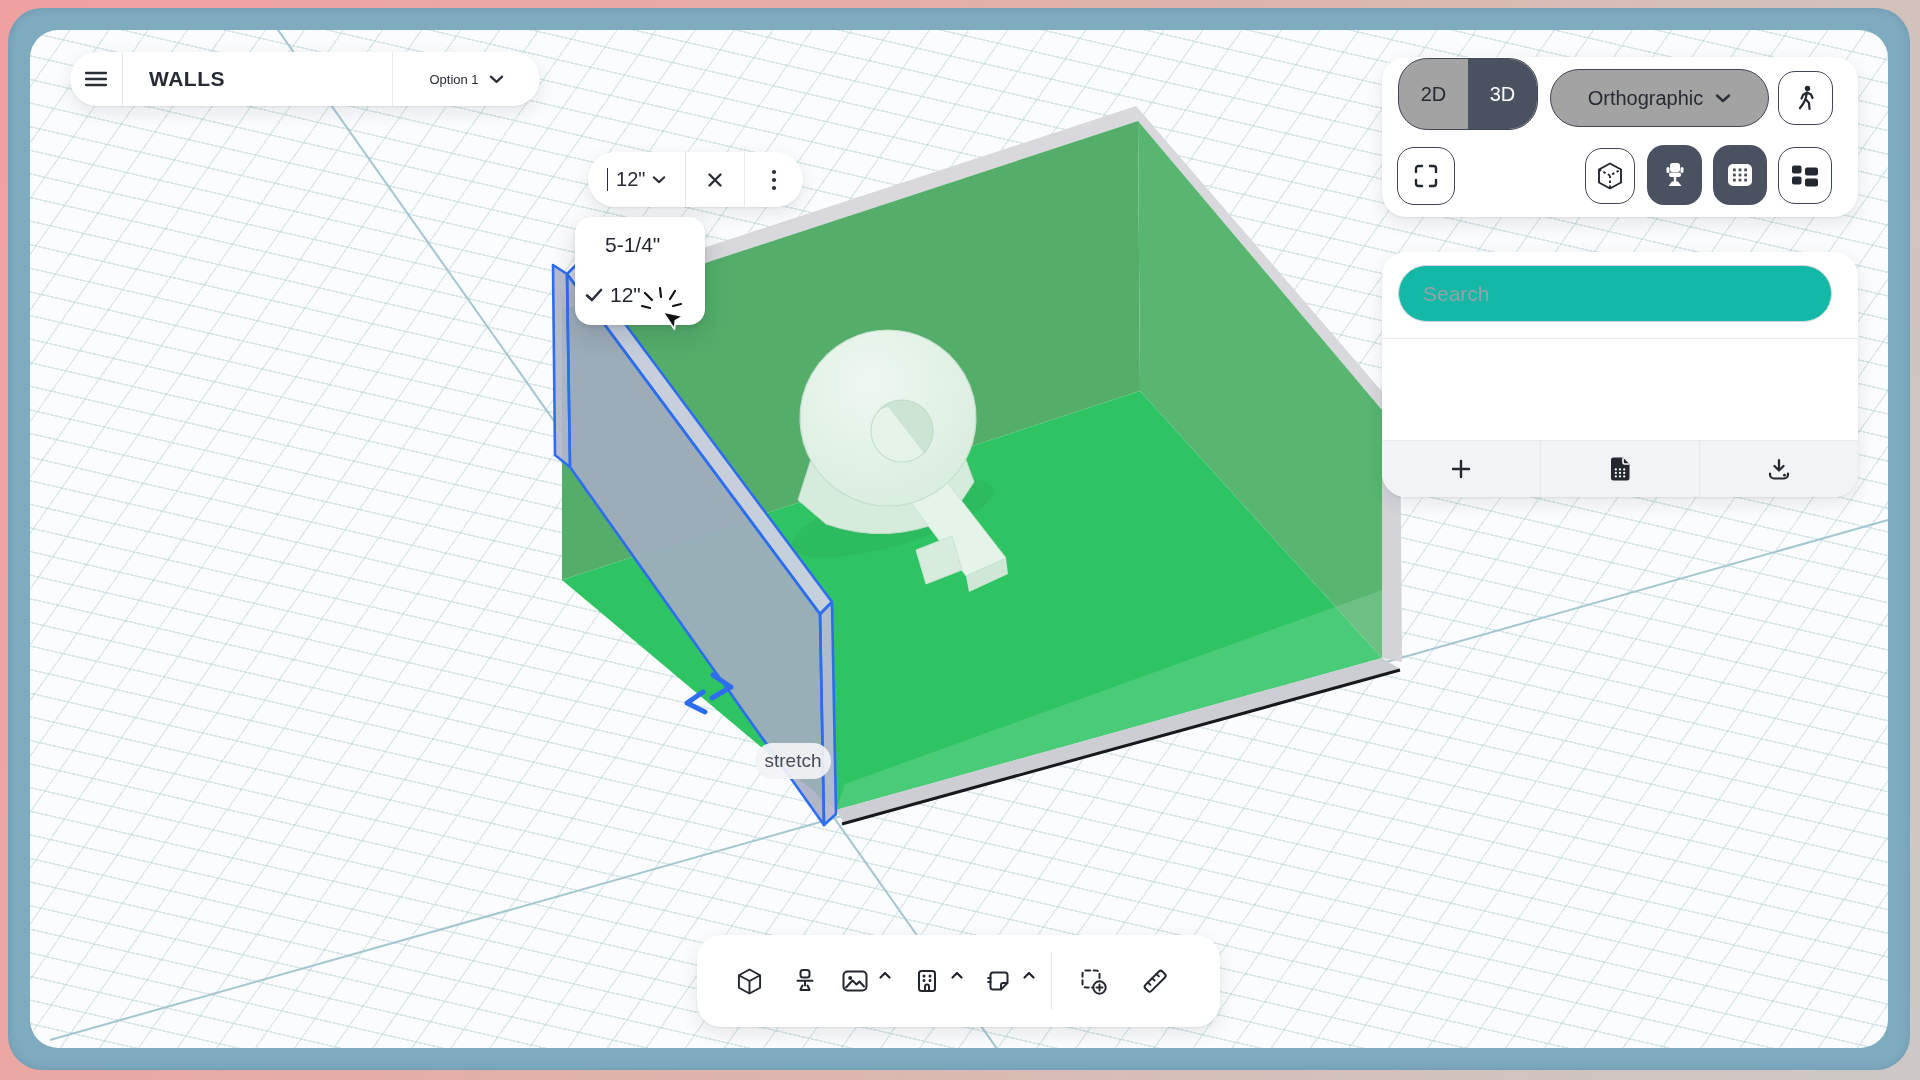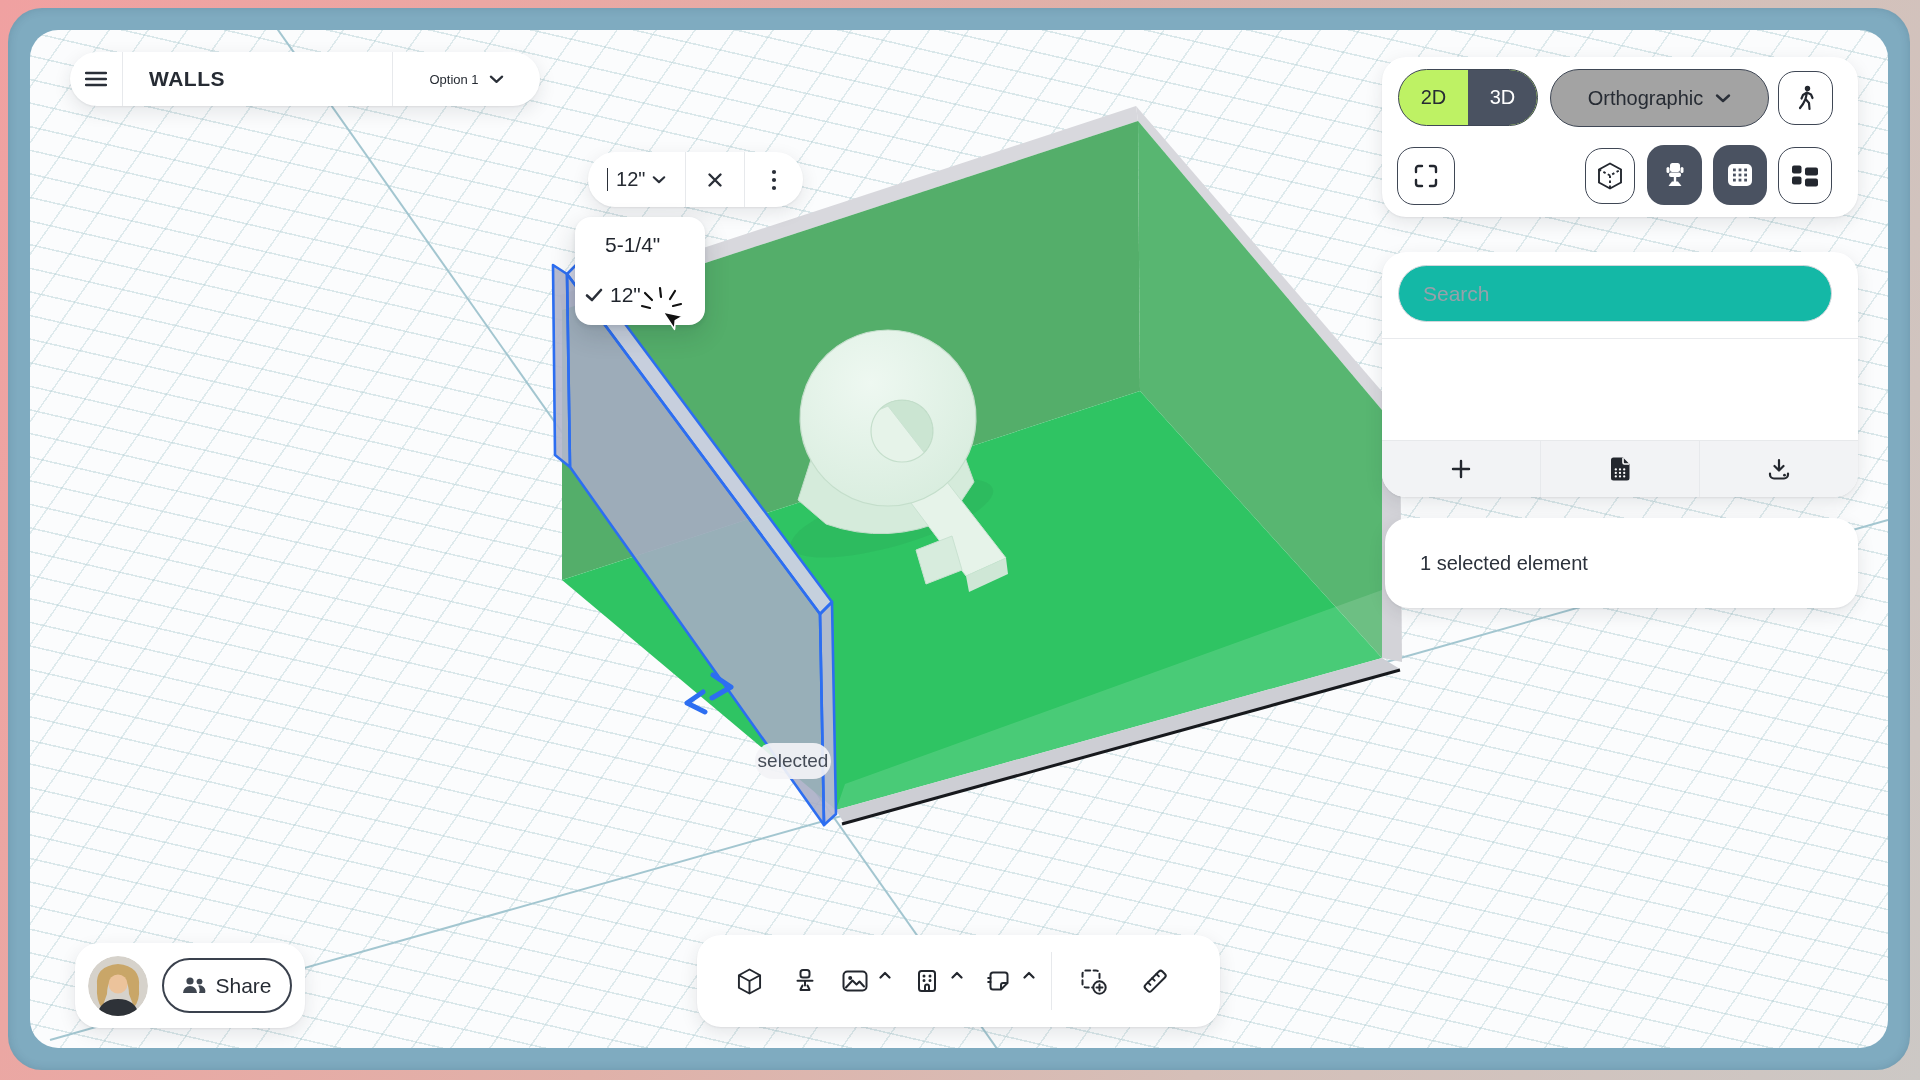--- a/index.html
+++ b/index.html
@@ -40,22 +40,22 @@
     font-size:21px; color:#1f242c; cursor:pointer; }
   .menu .i1 { top:6px; padding-left:30px; }
   .menu .i2 { top:56px; padding-left:10px; gap:7px; }
 
   .tip { position:absolute; left:725px; top:713px; width:76px; height:36px; border-radius:18px;
     background:rgba(243,243,246,.92); display:flex; align-items:center; justify-content:center;
     font-size:19px; color:#454c57; z-index:15; }
 
   
   .views { left:1352px; top:27px; width:476px; height:160px; }
-  .seg { position:absolute; left:16px; top:12px; width:140px; height:57px; border:1.6px solid #3f4755;
-    border-radius:29px; overflow:hidden; display:flex; background:#bef264; }
+  .seg { position:absolute; left:16px; top:1px; width:140px; height:72px; border:1.6px solid #3f4755;
+    border-radius:29px; overflow:hidden; display:flex; background:#a3a3a3; }
   .seg div { width:50%; display:flex; align-items:center; justify-content:center; font-size:20px;
     color:#262b33; cursor:pointer; }
   .seg .on { background:#4a5261; color:#fff; border-radius:0 29px 29px 0; }
   .pillbtn { position:absolute; border:1.6px solid #3f4755; border-radius:29px; background:#a3a3a3;
     display:flex; align-items:center; justify-content:center; gap:12px; font-size:20px; color:#262b33; cursor:pointer; }
   .obtn, .dbtn { position:absolute; display:flex; align-items:center; justify-content:center;
     border-radius:17px; cursor:pointer; }
   .obtn { background:#fff; border:1.6px solid #3f4755; color:#23272f; }
   .dbtn { background:#4a5261; color:#fff; }
 
@@ -196,21 +196,21 @@
       <span>5-1/4"</span>
     </div>
     <div class="item i2">
       <svg width="18" height="14" viewBox="0 0 18 14">
               <polyline points="2,7.5 7,12 16,2" fill="none" stroke="#2a2f38" stroke-width="2.6" stroke-linecap="round" stroke-linejoin="round"></polyline>
             </svg>
       <span>12"</span>
     </div>
   </div>
 
-  <div class="tip">selected</div>
+  <div class="tip">stretch</div>
 
   <div class="panel views">
     <div class="seg">
       <div>2D</div>
       <div class="on">3D</div>
     </div>
     <div class="pillbtn" style="left:168px; top:12px; width:219px; height:58px;">
       <span>Orthographic</span>
       <svg width="16" height="10" viewBox="0 0 16 10">
               <polyline points="2,2.5 8,8 14,2.5" fill="none" stroke="#2a2f38" stroke-width="2.4" stroke-linecap="round" stroke-linejoin="round"></polyline>
@@ -300,23 +300,20 @@
       <span class="eb">
         <svg width="26" height="24" viewBox="0 0 26 24" fill="none" stroke="currentColor" stroke-width="2.2" stroke-linecap="round" stroke-linejoin="round">
                 <path d="M13,3 v10 M8.5,9 L13,13.5 L17.5,9"></path>
                 <path d="M4,16.5 v1 a4,4 0 0 0 4,4 h10 a4,4 0 0 0 4,-4 v-1"></path>
                 <circle cx="18.5" cy="18.2" r="1.4" fill="currentColor" stroke="none"></circle>
               </svg>
       </span>
     </div>
   </div>
 
-  <div class="panel selpanel">
-    <span>1 selected element</span>
-  </div>
 
   <div class="panel tools">
     <span class="tbtn" style="width:52px">
       <svg width="25" height="27" viewBox="0 0 26 28" fill="none" stroke="currentColor" stroke-width="2">
               <path d="M13,1.5 L24,7.5 V20.5 L13,26.5 L2,20.5 V7.5 Z M2,7.5 L13,13.5 L24,7.5 M13,13.5 V26.5"></path>
             </svg>
     </span>
     <span class="tbtn" style="width:60px">
       <svg width="24" height="26" viewBox="0 0 24 26" fill="none" stroke="currentColor" stroke-width="2" stroke-linecap="round" stroke-linejoin="round">
               <rect x="7.5" y="2" width="9" height="7.5" rx="2.5"></rect>
@@ -370,39 +367,20 @@
     <span class="tbtn" style="width:54px; margin-left:8px">
       <svg width="30" height="30" viewBox="0 0 30 30" fill="none" stroke="currentColor" stroke-width="2" stroke-linecap="round">
               <g transform="rotate(-45 15 15)">
                 <rect x="3" y="11" width="24" height="8.5" rx="2.5"></rect>
                 <path d="M9,11 v3.5 M15,11 v3.5 M21,11 v3.5"></path>
               </g>
             </svg>
     </span>
   </div>
 
-  <div class="panel sharebox">
-    <span class="avatar">
-      <svg width="60" height="60" viewBox="0 0 60 60">
-              <circle cx="30" cy="30" r="30" fill="#d6d2cb"></circle>
-              <path d="M9,30 Q7,10 30,8 Q53,10 51,31 Q52,45 46,51 L41,38 Q41,23 30,21 Q19,23 19,38 L14,52 Q8,45 9,30 Z" fill="#c9a668"></path>
-              <circle cx="30" cy="28" r="9.5" fill="#ecc39b"></circle>
-              <path d="M9,60 Q12,43 30,43 Q48,43 51,60 Z" fill="#2e3238"></path>
-            </svg>
-    </span>
-    <span class="sharebtn">
-      <svg width="24" height="17" viewBox="0 0 24 17" fill="#3f4650">
-              <circle cx="8" cy="4" r="3.6"></circle>
-              <path d="M1,16 a7,7 0 0 1 14,0 z"></path>
-              <circle cx="17.5" cy="4.6" r="2.9"></circle>
-              <path d="M16.2,8.4 a5.8,5.8 0 0 1 6.8,7.6 h-6 a8.6,8.6 0 0 0 -0.8,-7.6 z"></path>
-            </svg>
-      <span>Share</span>
-    </span>
-  </div>
 
   <svg class="overlay" viewBox="0 0 1858 1018">
     <g stroke="#111" stroke-width="2.2" stroke-linecap="round">
       <path d="M620,278 L612,276 M622,270 L615,263 M631,267 L630,258 M640,269 L645,261 M643,276 L651,274"></path>
     </g>
     <g transform="translate(633,282) rotate(-18)">
       <path d="M0,0 L5.6,20 L9,12 L17.6,10.2 Z" fill="#111" stroke="#fff" stroke-width="1.6" stroke-linejoin="round"></path>
     </g>
   </svg>
 

